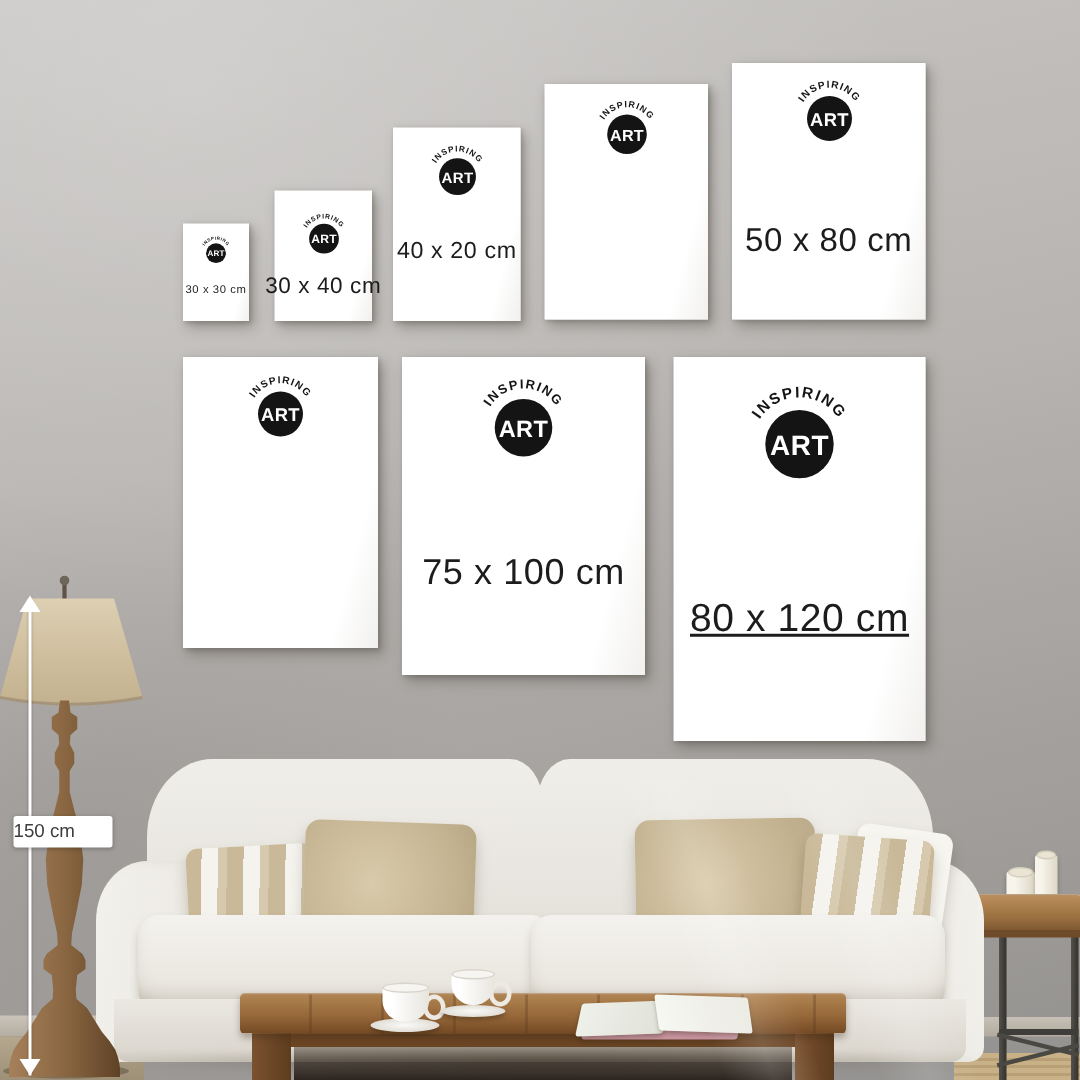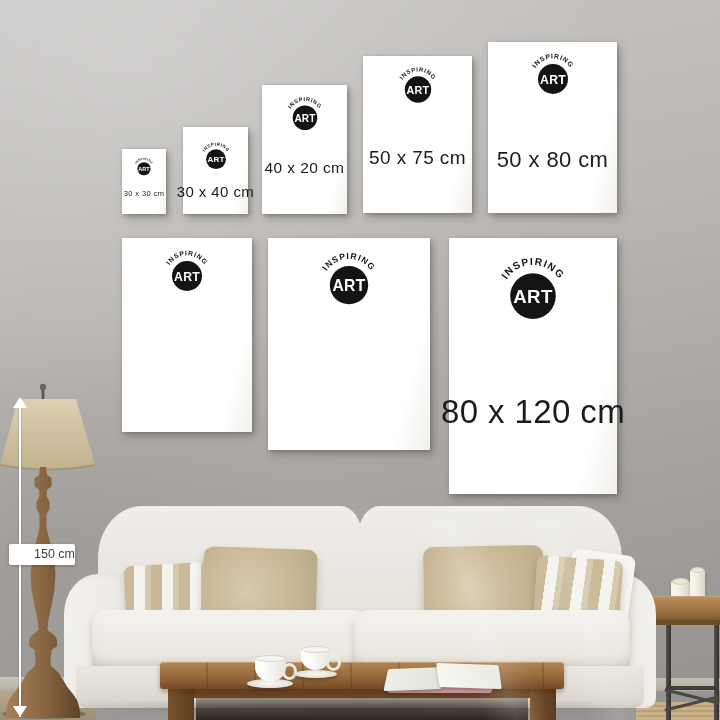--- a/index.html
+++ b/index.html
@@ -80,21 +80,21 @@
     box-shadow:0 2px 3px rgba(60,45,25,.3);}
   .candle-top{position:absolute;border-radius:50%;background:#eae4d4;border:1px solid #d6cfbc;box-sizing:border-box;}
   
   .m-line{left:18.8px;top:399px;width:2.4px;height:318px;background:#fff;box-shadow:0 0 2px rgba(0,0,0,.3);}
   .m-arrow-up{left:13px;top:397px;width:0;height:0;
     border-left:7px solid transparent;border-right:7px solid transparent;border-bottom:11px solid #fff;}
   .m-arrow-down{left:13px;top:706px;width:0;height:0;
     border-left:7px solid transparent;border-right:7px solid transparent;border-top:11px solid #fff;}
   .m-label{left:9px;top:544px;width:66px;height:21px;background:#fff;border-radius:2px;
     box-shadow:0 1px 3px rgba(0,0,0,.25);font-size:12.5px;color:#3e3e3e;
-    text-align:right;line-height:21px;}
+    text-align:left;line-height:21px;}
   .light{left:360px;top:520px;width:340px;height:200px;pointer-events:none;
     background:linear-gradient(70deg,transparent 30%,rgba(255,255,255,.14) 38%,transparent 46%,transparent 55%,rgba(255,255,255,.12) 63%,transparent 71%);}
 </style>
 </head>
 <body>
 
 <div class="scene">
 
   <svg class="defs">
     <defs>
@@ -134,21 +134,20 @@
     </svg>
     <span class="psize" style="top:64%;font-size:15.5px;">40 x 20 cm</span>
   </div>
 
   <div class="poster" style="left:363px;top:56px;width:109px;height:157px;">
     <svg class="logo" style="top:8px;" width="44" height="44" viewBox="0 0 100 100">
       <circle cx="50" cy="58" r="30" fill="#141414"></circle>
       <text font-family="Liberation Sans, sans-serif" font-size="13.5" font-weight="bold" letter-spacing="1.6" fill="#141414"><textPath href="#arcPath" startOffset="50%" text-anchor="middle">INSPIRING</textPath></text>
       <text x="50" y="67.5" text-anchor="middle" font-family="Liberation Sans, sans-serif" font-size="24.5" font-weight="bold" letter-spacing="0.5" fill="#ffffff">ART</text>
     </svg>
-    <span class="psize" style="top:65%;font-size:19px;">50 x 75 cm</span>
   </div>
 
   <div class="poster" style="left:488px;top:42px;width:129px;height:171px;">
     <svg class="logo" style="top:8px;" width="50" height="50" viewBox="0 0 100 100">
       <circle cx="50" cy="58" r="30" fill="#141414"></circle>
       <text font-family="Liberation Sans, sans-serif" font-size="13.5" font-weight="bold" letter-spacing="1.6" fill="#141414"><textPath href="#arcPath" startOffset="50%" text-anchor="middle">INSPIRING</textPath></text>
       <text x="50" y="67.5" text-anchor="middle" font-family="Liberation Sans, sans-serif" font-size="24.5" font-weight="bold" letter-spacing="0.5" fill="#ffffff">ART</text>
     </svg>
     <span class="psize" style="top:69%;font-size:22px;">50 x 80 cm</span>
   </div>
@@ -160,29 +159,30 @@
       <text x="50" y="67.5" text-anchor="middle" font-family="Liberation Sans, sans-serif" font-size="24.5" font-weight="bold" letter-spacing="0.5" fill="#ffffff">ART</text>
     </svg>
   </div>
 
   <div class="poster" style="left:268px;top:238px;width:162px;height:212px;">
     <svg class="logo" style="top:10px;" width="64" height="64" viewBox="0 0 100 100">
       <circle cx="50" cy="58" r="30" fill="#141414"></circle>
       <text font-family="Liberation Sans, sans-serif" font-size="13.5" font-weight="bold" letter-spacing="1.6" fill="#141414"><textPath href="#arcPath" startOffset="50%" text-anchor="middle">INSPIRING</textPath></text>
       <text x="50" y="67.5" text-anchor="middle" font-family="Liberation Sans, sans-serif" font-size="24.5" font-weight="bold" letter-spacing="0.5" fill="#ffffff">ART</text>
     </svg>
+    <span class="psize" style="top:68%;font-size:24px;">75 x 100 cm</span>
   </div>
 
   <div class="poster" style="left:449px;top:238px;width:168px;height:256px;">
     <svg class="logo" style="top:14px;" width="76" height="76" viewBox="0 0 100 100">
       <circle cx="50" cy="58" r="30" fill="#141414"></circle>
       <text font-family="Liberation Sans, sans-serif" font-size="13.5" font-weight="bold" letter-spacing="1.6" fill="#141414"><textPath href="#arcPath" startOffset="50%" text-anchor="middle">INSPIRING</textPath></text>
       <text x="50" y="67.5" text-anchor="middle" font-family="Liberation Sans, sans-serif" font-size="24.5" font-weight="bold" letter-spacing="0.5" fill="#ffffff">ART</text>
     </svg>
-    <span class="psize" style="top:68%;font-size:33px;">80 x 120 cm</span>
+    <span class="psize" style="top:68%;font-size:26px;text-decoration:underline;">80 x 120 cm</span>
   </div>
 
   <div class="abs st-leg" style="left:666px;top:620px;height:100px;"></div>
   <div class="abs st-leg" style="left:714px;top:622px;height:98px;"></div>
   <div class="abs st-brace"></div>
   <div class="abs st-diag" style="left:664px;top:695px;width:56px;transform:rotate(14deg);"></div>
   <div class="abs st-diag" style="left:664px;top:702px;width:56px;transform:rotate(-14deg);"></div>
   <div class="abs candle" style="left:671px;top:581px;width:19px;height:21px;">
     <div class="candle-top" style="left:1px;top:-3px;width:17px;height:7px;"></div>
   </div>

